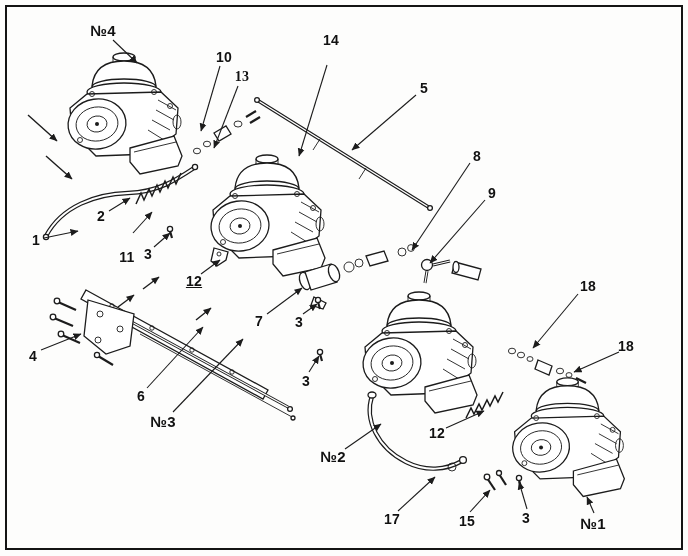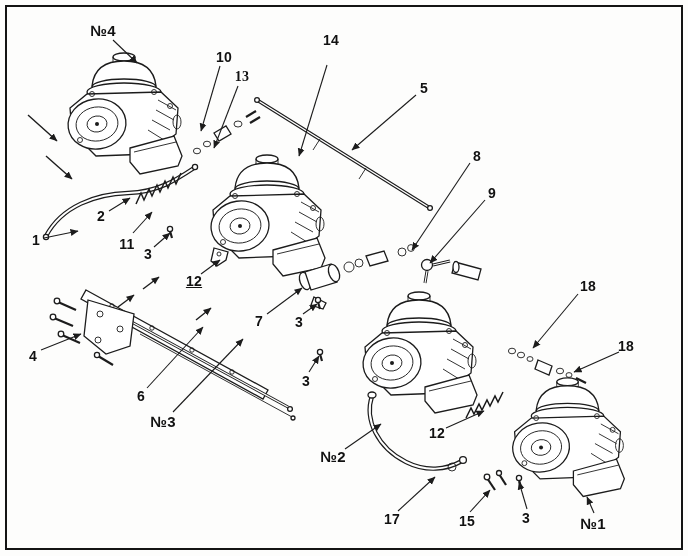--- a/index.html
+++ b/index.html
@@ -233,21 +233,21 @@
   <div id="labels-layer">
       <div class="callout major" style="left: 103px; top: 30px;">№4</div>
       <div class="callout" style="left: 224px; top: 57px;">10</div>
       <div class="callout" style="left: 242px; top: 77px; font-family: Liberation Serif, serif;">13</div>
       <div class="callout" style="left: 331px; top: 40px;">14</div>
       <div class="callout" style="left: 424px; top: 88px;">5</div>
       <div class="callout" style="left: 477px; top: 156px;">8</div>
       <div class="callout" style="left: 492px; top: 193px;">9</div>
       <div class="callout" style="left: 101px; top: 216px;">2</div>
       <div class="callout" style="left: 36px; top: 240px;">1</div>
-      <div class="callout" style="left: 127px; top: 244px;">11</div>
+      <div class="callout" style="left: 127px; top: 257px;">11</div>
       <div class="callout" style="left: 148px; top: 254px;">3</div>
       <div class="callout" style="left: 194px; top: 281px; text-decoration: underline;">12</div>
       <div class="callout" style="left: 259px; top: 321px;">7</div>
       <div class="callout" style="left: 299px; top: 322px;">3</div>
       <div class="callout" style="left: 33px; top: 356px;">4</div>
       <div class="callout" style="left: 306px; top: 381px;">3</div>
       <div class="callout" style="left: 141px; top: 396px;">6</div>
       <div class="callout major" style="left: 163px; top: 421px;">№3</div>
       <div class="callout" style="left: 588px; top: 286px;">18</div>
       <div class="callout" style="left: 626px; top: 346px;">18</div>

